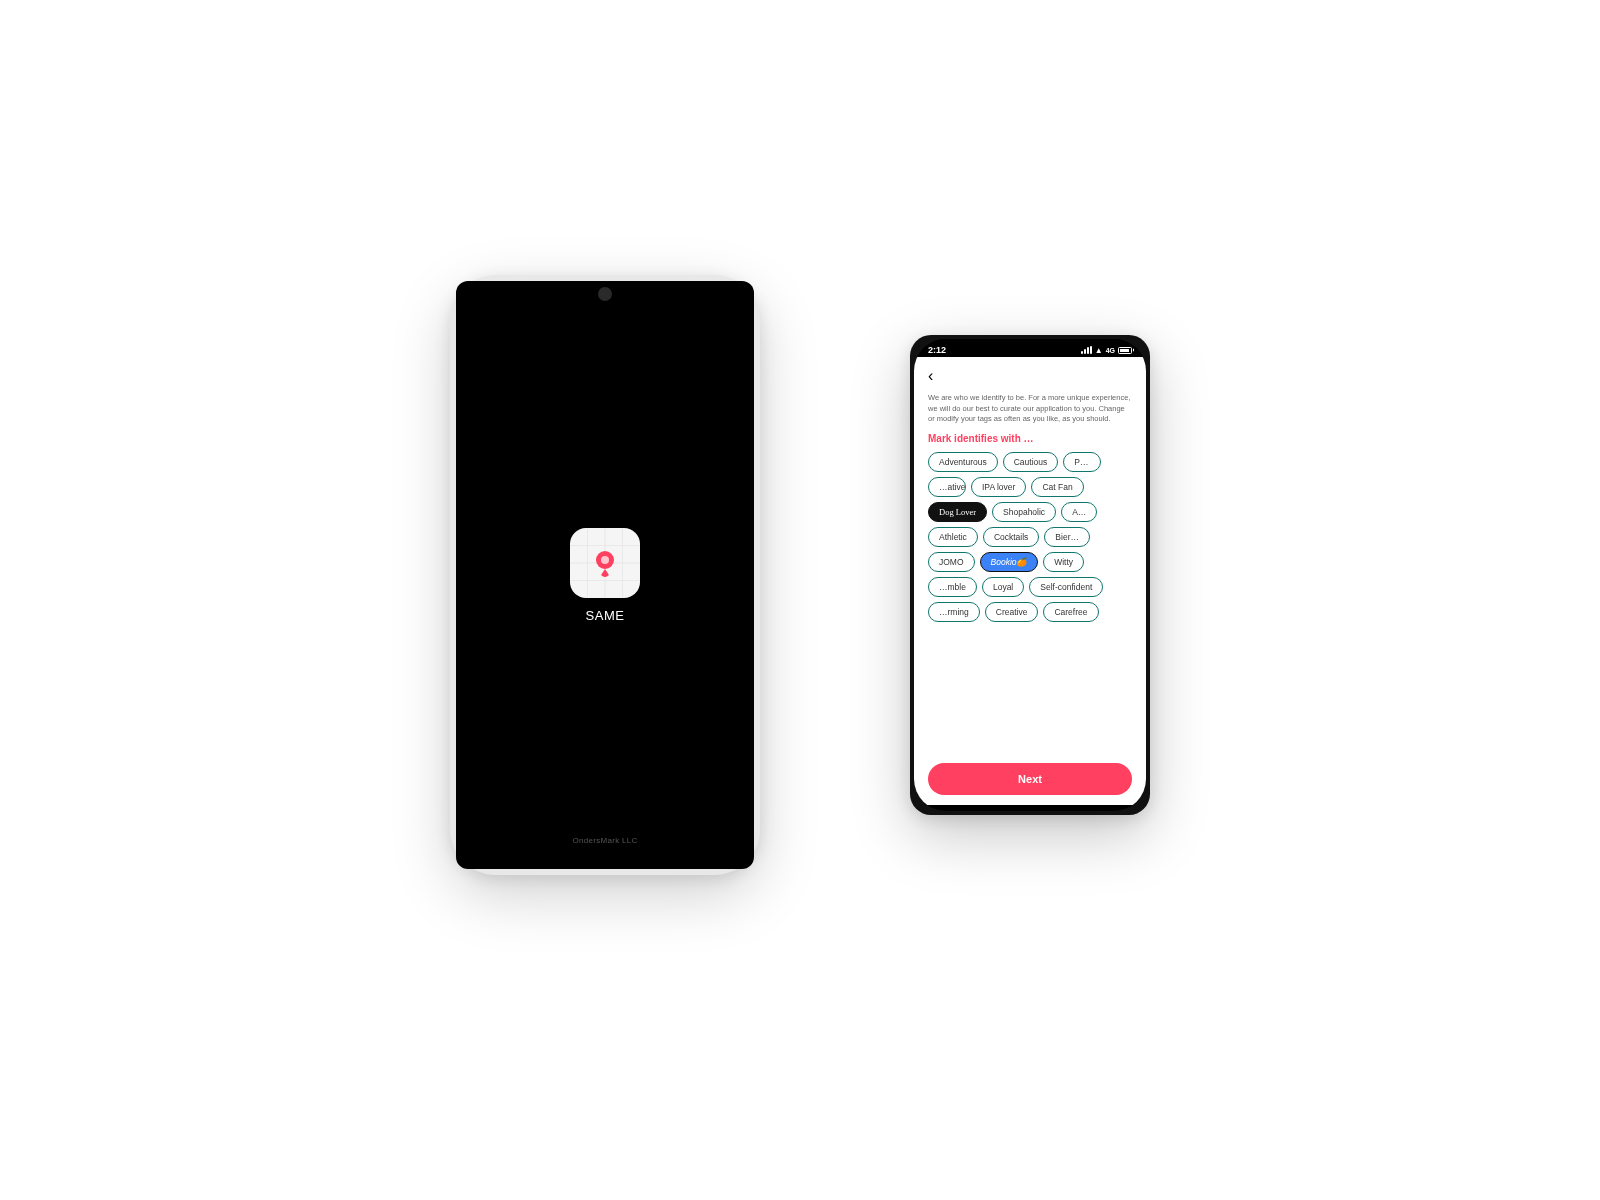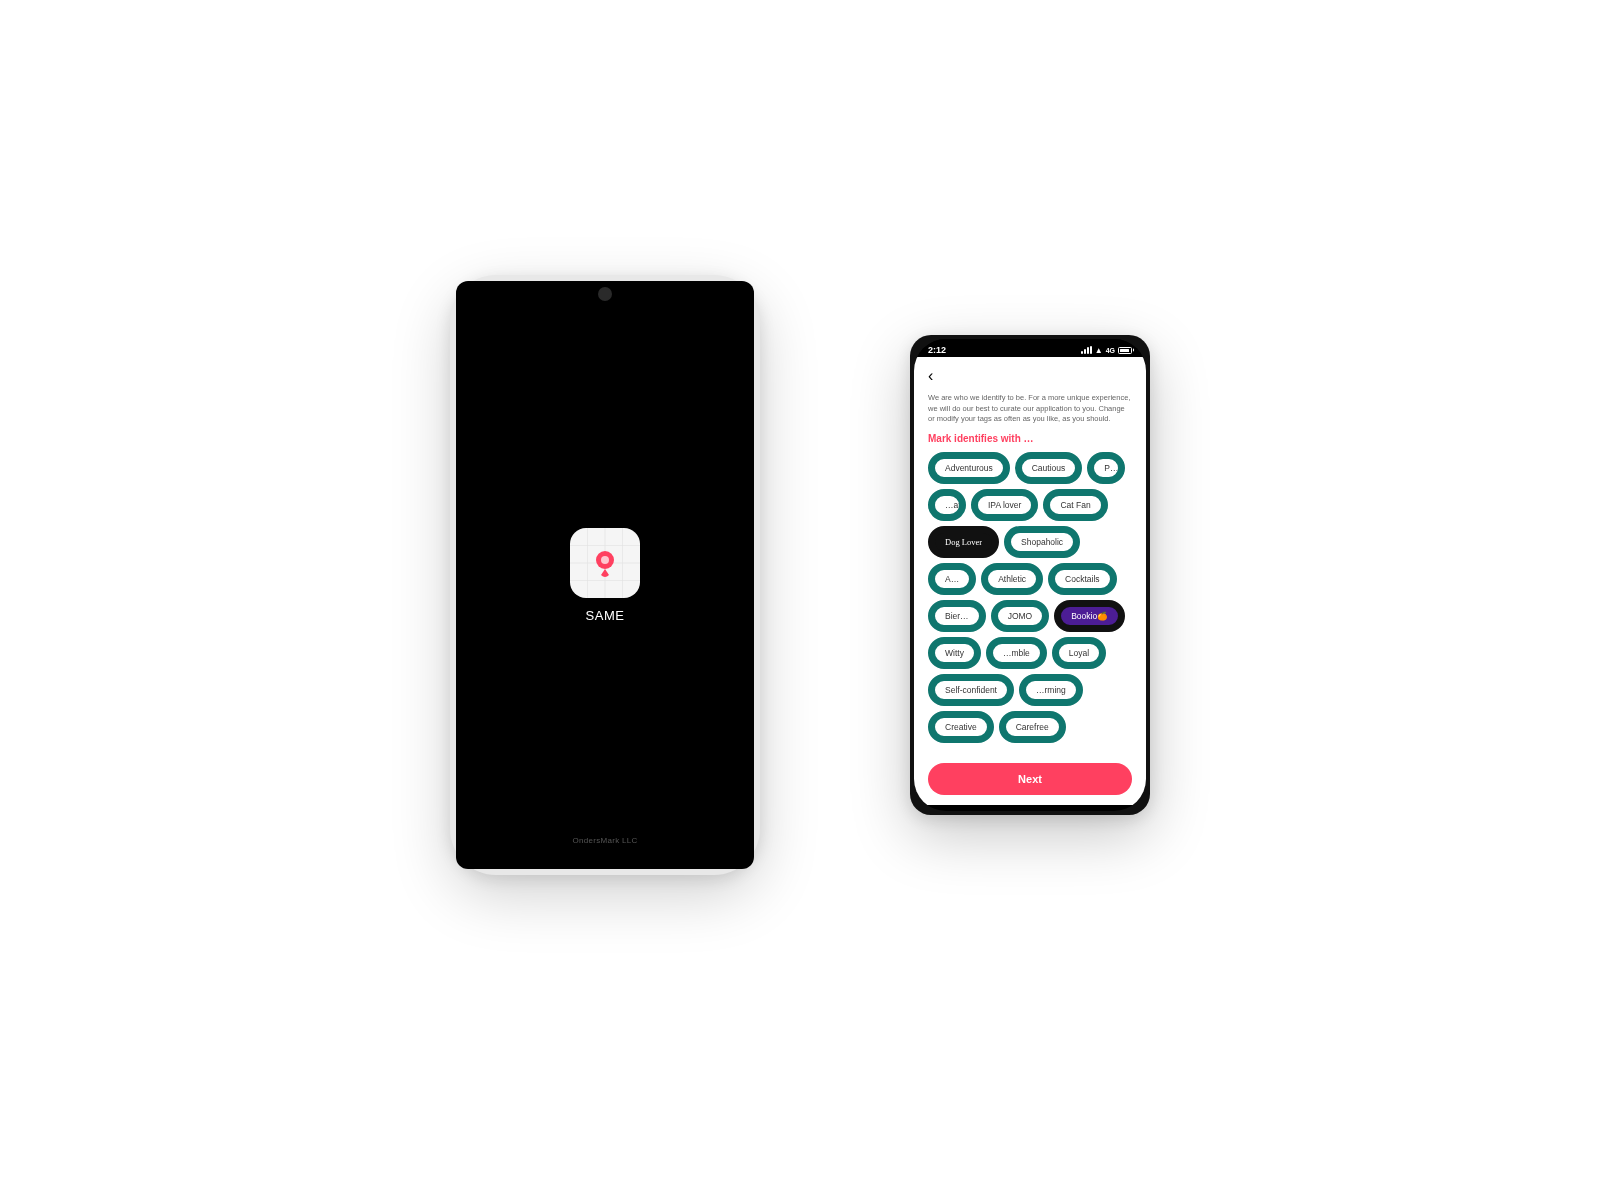--- a/index.html
+++ b/index.html
@@ -183,35 +183,36 @@
       flex-wrap: wrap;
       gap: 5px;
       flex: 1;
       align-content: flex-start;
     }
     .tag {
       padding: 4px 10px;
       border-radius: 20px;
       font-size: 8.5px;
       font-weight: 500;
-      border: 7px solid #0f766e;
+      border: 1px solid #0f766e;
       background: #fff;
       color: #333;
       white-space: nowrap;
     }
     .tag.selected-dark {
       background: #111;
       color: #fff;
       border-color: #111;
       font-family: Liberation Serif, serif;
     }
     .tag.selected-emoji {
-      background: #4c1d95;
+      background: #3b82f6;
       color: #fff;
       border-color: #111;
+      font-style: italic;
     }
     .next-btn {
       margin-top: 8px;
       width: 100%;
       padding: 10px;
       background: #ff4060;
       color: #fff;
       border: none;
       border-radius: 24px;
       font-size: 11px;

